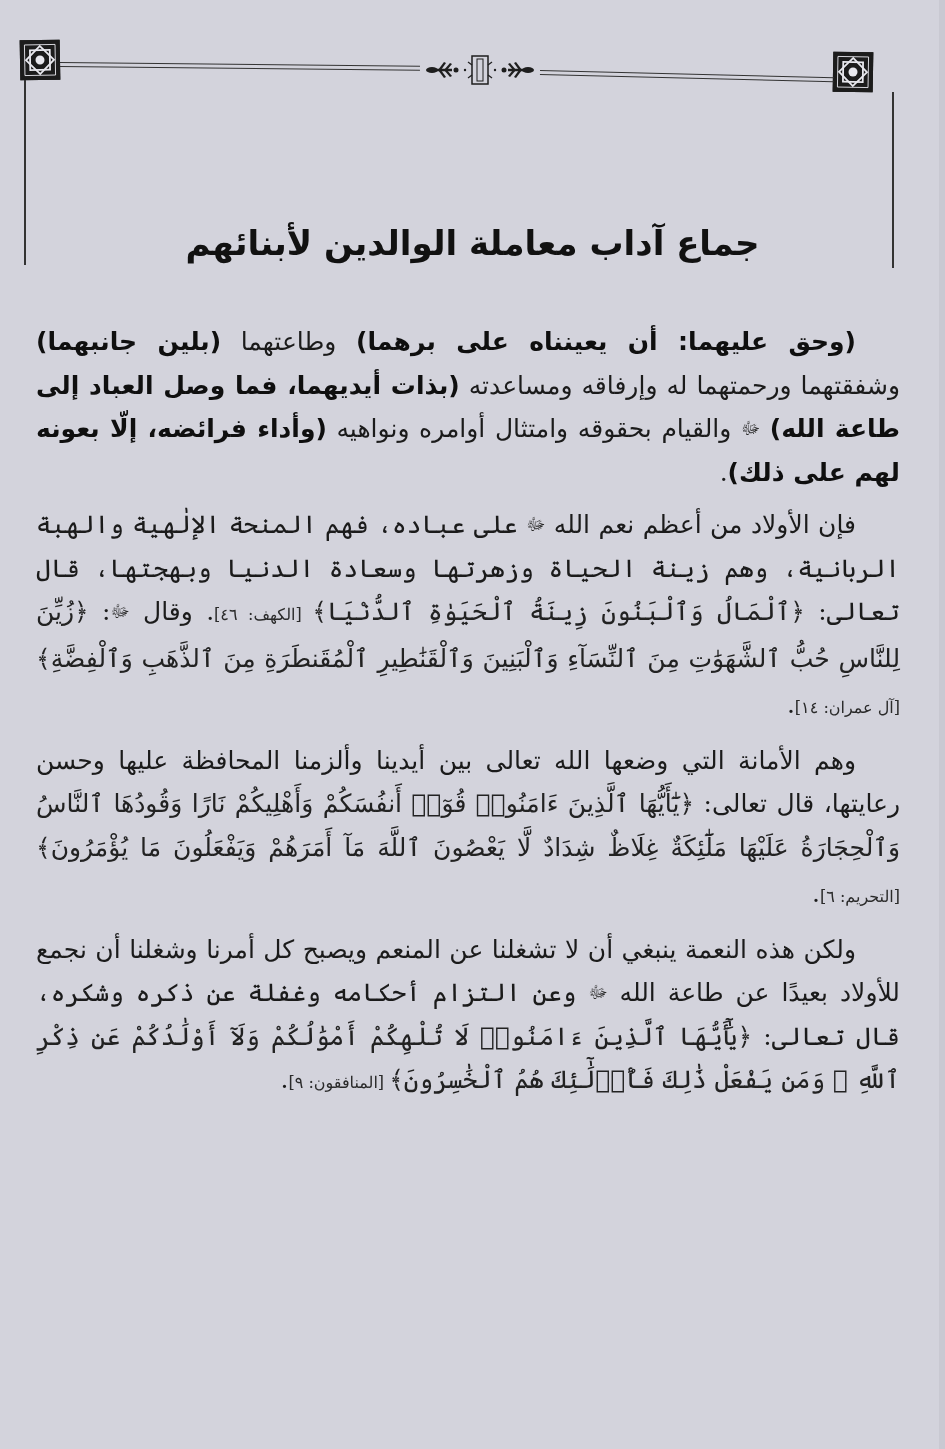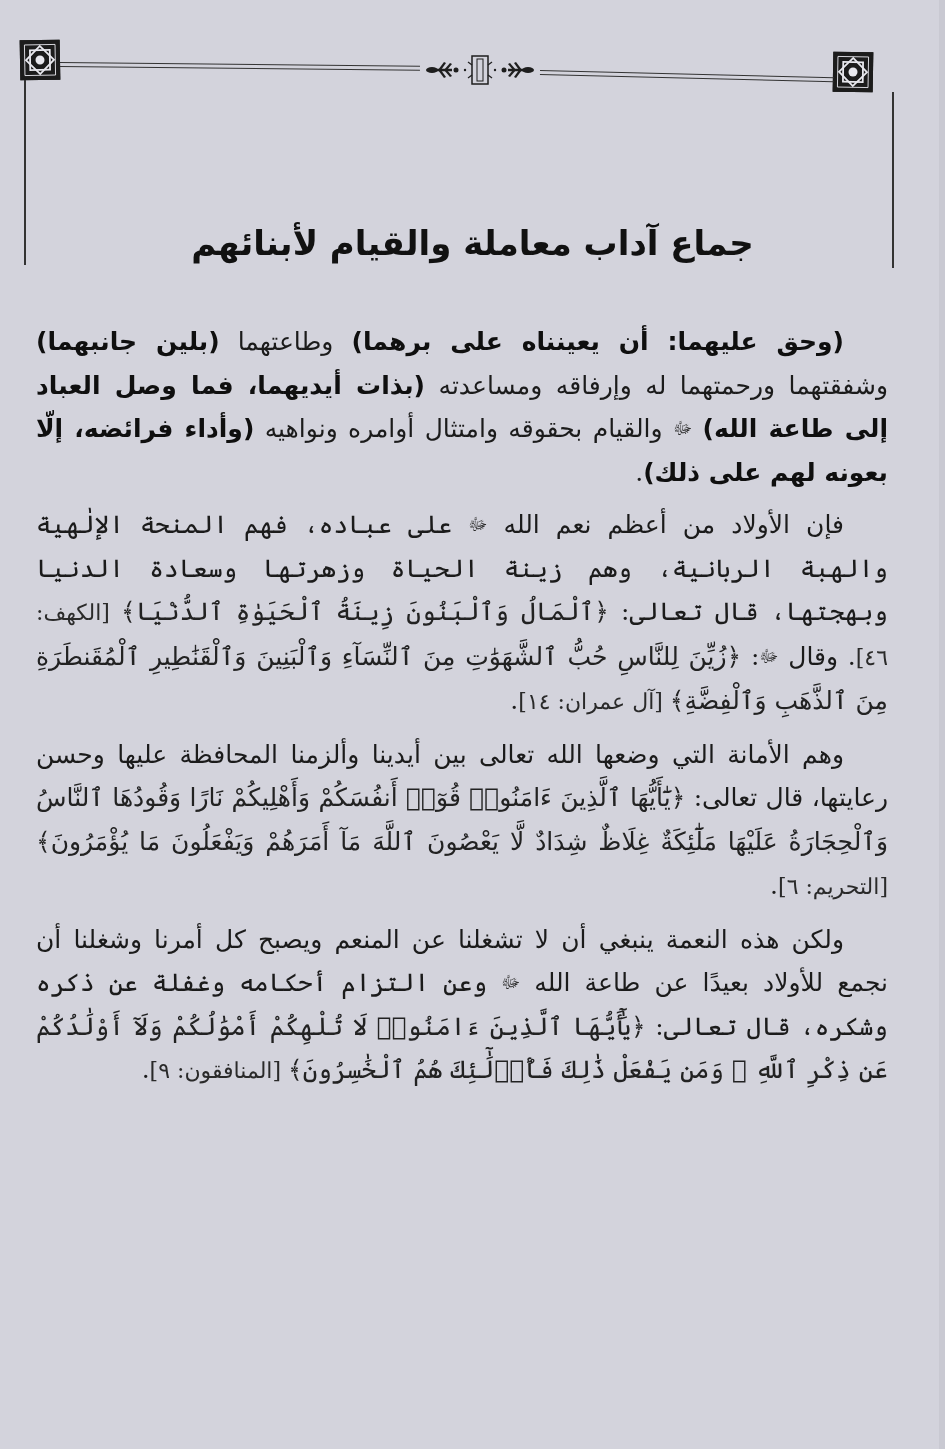--- a/index.html
+++ b/index.html
@@ -98,36 +98,36 @@
       top: 320px;
       width: 864px;
       direction: rtl;
       text-align: justify;
       font-family: "DejaVu Serif", serif;
       font-size: 25px;
       line-height: 43.5px;
       color: #1b1b1b;
     }
     .para {
-      margin: 0 12px 9px 0;
+      margin: 0 0 9px 0;
       text-indent: 0;
     }
     .para.indent { text-indent: 44px; }
     .bold {
       font-family: "DejaVu Sans", sans-serif;
       font-weight: bold;
       color: #0f0f0f;
     }
     .quran {
       font-family: "DejaVu Serif", serif;
       font-style: normal;
       color: #222;
     }
     .ref {
-      font-size: 22px;
+      font-size: 16px;
       color: #2a2a2a;
     }
     .honorific {
       font-size: 17px;
       vertical-align: 3px;
       color: #2a2a2a;
     }
     .hadith {
       font-family: "DejaVu Sans", sans-serif;
       font-weight: bold;
@@ -197,21 +197,21 @@
           <path d="M102 20 L96 12 L94 13 L99 20 Z"></path>
           <path d="M102 20 L96 28 L94 27 L99 20 Z"></path>
           <path d="M96 20 L90 13 L88 14 L93 20 Z"></path>
           <path d="M96 20 L90 27 L88 26 L93 20 Z"></path>
           <ellipse cx="108" cy="20" rx="6" ry="3"></ellipse>
         </g>
       </svg>
     </div>
   </div>
 
-  <h1 class="title">جماع آداب معاملة والقيام لأبنائهم</h1>
+  <h1 class="title">جماع آداب معاملة الوالدين لأبنائهم</h1>
 
   <div class="body-text">
     <p class="para indent">
       <span class="bold">(وحق عليهما: أن يعينناه على برهما)</span><span> وطاعتهما </span><span class="bold">(بلين جانبهما)</span><span> وشفقتهما ورحمتهما له وإرفاقه ومساعدته </span><span class="bold">(بذات أيديهما، فما وصل العباد إلى طاعة الله)</span> <span class="honorific">ﷻ</span><span> والقيام بحقوقه وامتثال أوامره ونواهيه </span><span class="bold">(وأداء فرائضه، إلّا بعونه لهم على ذلك)</span><span>.</span>
     </p>
 
     <p class="para indent">
       <span>فإن الأولاد من أعظم نعم الله </span><span class="honorific">ﷻ</span><span> على عباده، فهم المنحة الإلٰهية والهبة الربانية، وهم زينة الحياة وزهرتها وسعادة الدنيا وبهجتها، قال تعالى: </span><span class="quran">﴿ٱلْمَالُ وَٱلْبَنُونَ زِينَةُ ٱلْحَيَوٰةِ ٱلدُّنْيَا﴾</span><span class="ref"> [الكهف: ٤٦]</span><span>. وقال </span><span class="honorific">ﷻ</span><span>: </span><span class="quran">﴿زُيِّنَ لِلنَّاسِ حُبُّ ٱلشَّهَوَٰتِ مِنَ ٱلنِّسَآءِ وَٱلْبَنِينَ وَٱلْقَنَٰطِيرِ ٱلْمُقَنطَرَةِ مِنَ ٱلذَّهَبِ وَٱلْفِضَّةِ﴾</span><span class="ref"> [آل عمران: ١٤]</span><span>.</span>
     </p>
 

